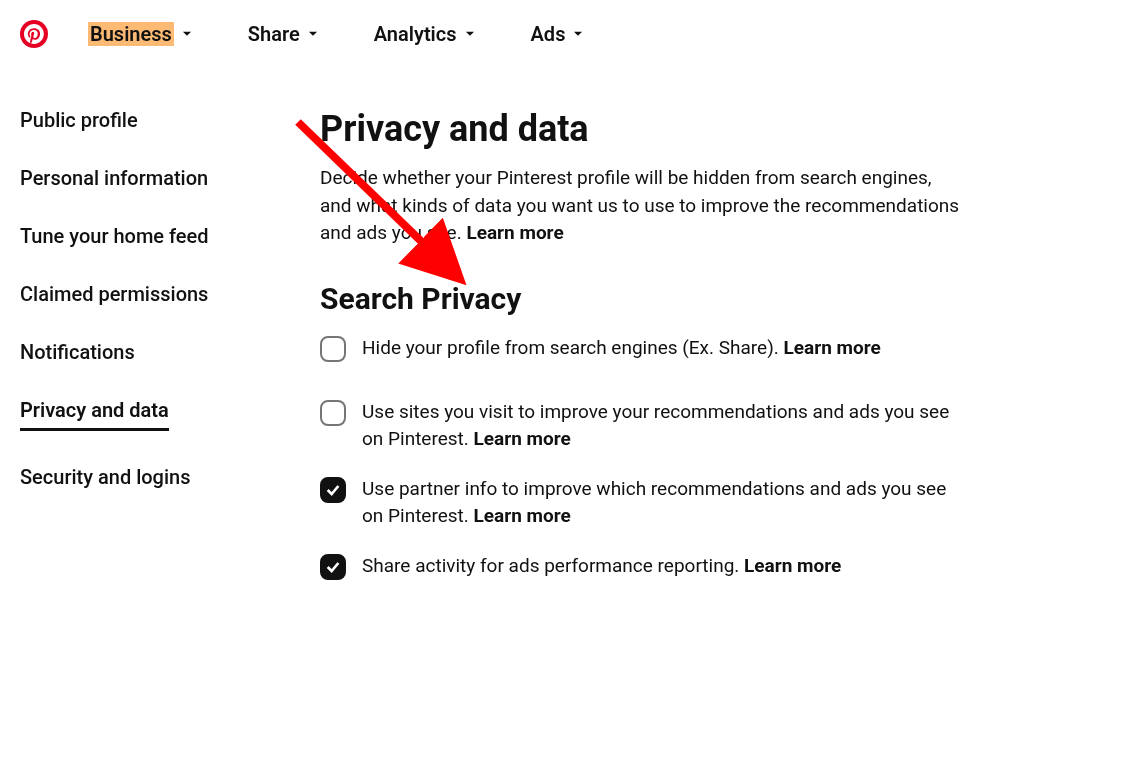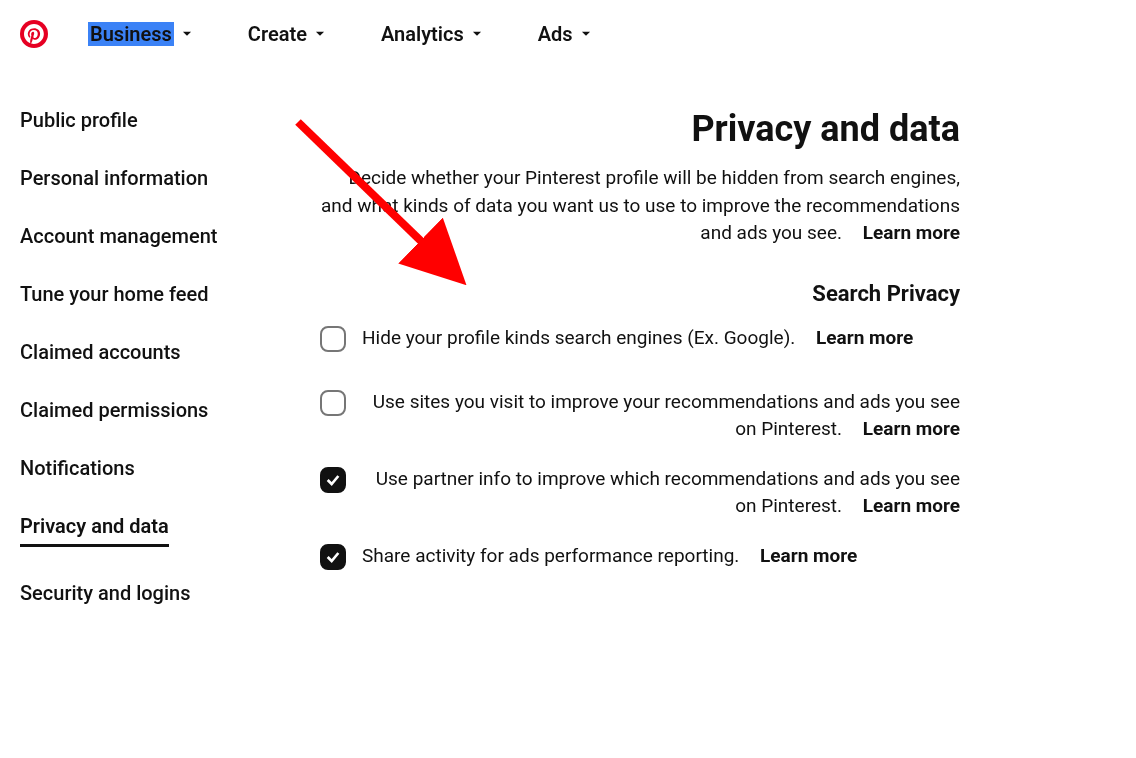--- a/index.html
+++ b/index.html
@@ -25,29 +25,28 @@
       border-radius: 50%;
       background: #e60023;
       display: flex; align-items: center; justify-content: center;
     }
     .logo svg { width: 20px; height: 20px; fill: #fff; }
     .nav-item {
       display: flex; align-items: center; gap: 6px;
       font-size: 20px; font-weight: 600;
       cursor: pointer;
     }
-    .nav-item.highlight .nav-label { background: #3b82f6; padding: 0 2px; }
+    .nav-item.highlight .nav-label { background: #fdba74; padding: 0 2px; }
     .chevron { width: 14px; height: 14px; fill: #111; }
 
     
     .main {
       display: flex;
       padding: 50px 16px 0 0;
       position: relative;
-      text-align: right;
     }
     .sidebar {
       width: 320px;
       padding: 0 0 0 20px;
       display: flex;
       flex-direction: column;
       gap: 34px;
     }
     .sidebar-item {
       font-size: 20px;
@@ -76,24 +75,23 @@
     }
     .page-desc {
       font-size: 19px;
       line-height: 1.45;
       color: #111;
       margin-bottom: 34px;
     }
     .learn-more {
       font-weight: 700;
       cursor: pointer;
-      margin-left: 16px;
     }
     .section-title {
-      font-size: 22px;
+      font-size: 30px;
       font-weight: 700;
       margin-bottom: 18px;
       margin-top: 6px;
     }
     .section { margin-bottom: 36px; }
 
     .option-row {
       display: flex;
       align-items: flex-start;
       gap: 16px;
@@ -143,21 +141,21 @@
   </div>
 
   <div style="display: flex; gap: 54px;">
       <div class="nav-item highlight">
         <span class="nav-label">Business</span>
         <svg viewBox="0 0 24 24" class="chevron">
           <path d="M5 8l7 7 7-7z"></path>
         </svg>
       </div>
       <div class="nav-item">
-        <span class="nav-label">Create</span>
+        <span class="nav-label">Share</span>
         <svg viewBox="0 0 24 24" class="chevron">
           <path d="M5 8l7 7 7-7z"></path>
         </svg>
       </div>
       <div class="nav-item">
         <span class="nav-label">Analytics</span>
         <svg viewBox="0 0 24 24" class="chevron">
           <path d="M5 8l7 7 7-7z"></path>
         </svg>
       </div>
@@ -179,41 +177,39 @@
           <polygon points="0 0, 8 4, 0 8" fill="#ff0000"></polygon>
         </marker>
       </defs>
       <line x1="8" y1="8" x2="165" y2="160" stroke="#ff0000" stroke-width="8" marker-end="url(#arrowhead)"></line>
     </svg>
   </div>
 
   <div class="sidebar" id="sidebar">
       <div class="sidebar-item">Public profile</div>
       <div class="sidebar-item">Personal information</div>
-      <div class="sidebar-item">Account management</div>
       <div class="sidebar-item">Tune your home feed</div>
-      <div class="sidebar-item">Claimed accounts</div>
       <div class="sidebar-item">Claimed permissions</div>
       <div class="sidebar-item">Notifications</div>
       <div class="sidebar-item active">Privacy and data</div>
       <div class="sidebar-item">Security and logins</div>
     </div>
 
   <div class="content">
     <h1 class="page-title">Privacy and data</h1>
     <p class="page-desc">
       <span>Decide whether your Pinterest profile will be hidden from search engines, and what kinds of data you want us to use to improve the recommendations and ads you see. </span><span class="learn-more">Learn more</span>
     </p>
 
     <div id="sections">
         <div class="section">
           <h2 class="section-title">Search Privacy</h2>
           <div class="option-row">
             <div class="checkbox"></div>
-            <div class="option-text"><span>Hide your profile kinds search engines (Ex. Google). </span><span class="learn-more">Learn more</span></div>
+            <div class="option-text"><span>Hide your profile from search engines (Ex. Share). </span><span class="learn-more">Learn more</span></div>
           </div>
         </div>
         <div class="section">
           <div class="option-row">
             <div class="checkbox"></div>
             <div class="option-text"><span>Use sites you visit to improve your recommendations and ads you see on Pinterest. </span><span class="learn-more">Learn more</span></div>
           </div>
           <div class="option-row">
             <div class="checkbox checked">
               <svg viewBox="0 0 24 24">

